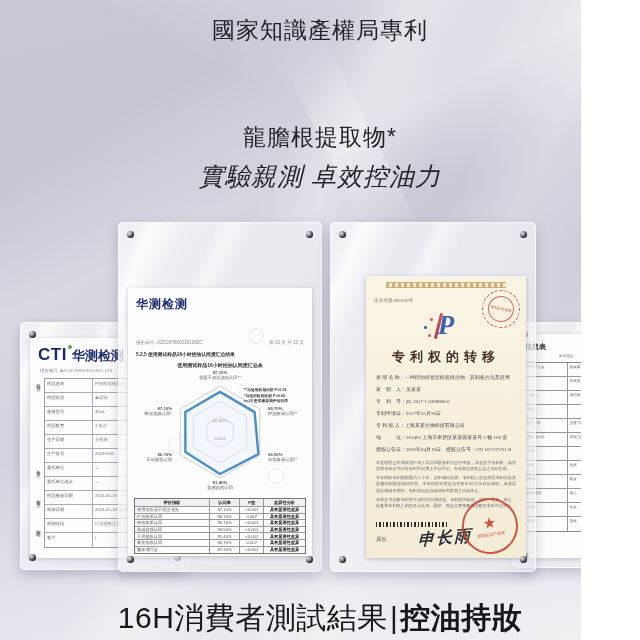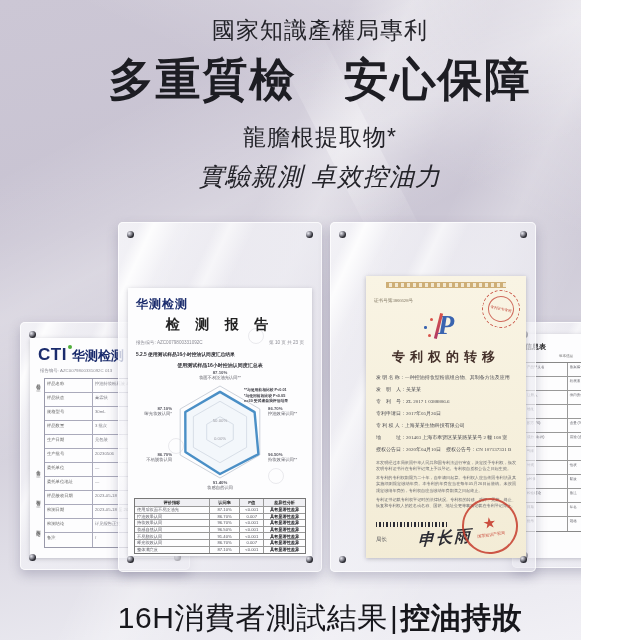--- a/index.html
+++ b/index.html
@@ -141,21 +141,20 @@
   .fg-v { flex:1; }
 </style>
 </head>
 <body>
 
 <div id="stage">
   <div class="bgstreak bs1"></div>
   <div class="bgstreak bs2"></div>
 
   <div class="toptext t-label">國家知識產權局專利</div>
-  <div class="toptext t-head">多重質檢　安心保障</div>
   <div class="toptext t-sub1">龍膽根提取物*</div>
   <div class="toptext t-sub2">實驗親測  卓效控油力</div>
 
   <div class="panel p-cti">
     <span class="screw sc-tl"></span>
     <span class="screw sc-tr"></span>
     <span class="screw sc-bl"></span>
     <span class="screw sc-br"></span>
     <div class="paper cti-paper">
       <div class="cti-logo">
@@ -234,21 +233,20 @@
   <div class="panel p-report">
     <span class="screw sc-tl"></span>
     <span class="screw sc-tr"></span>
     <span class="screw sc-bl"></span>
     <span class="screw sc-br"></span>
     <div class="paper rep-paper">
       <div class="wm" style="left:120px; top:40px"></div>
       <div class="wm" style="left:40px;  top:150px"></div>
       <div class="wm" style="left:140px; top:180px"></div>
       <div class="rep-brand">华测检测</div>
-      <div class="rep-title">检 测 报 告</div>
       <div class="rep-meta">
         <span>报告编号: AZC0079800331092C</span>
         <span>第 10 页 共 23 页</span>
       </div>
       <div class="rep-sec">5.2.5  使用测试样品16小时控油认同度汇总结果</div>
       <div class="rep-ctitle">使用测试样品16小时控油认同度汇总表</div>
 
       <div class="radar-zone">
         <svg width="170" height="104" viewBox="0 0 170 104">
           <polygon fill="none" stroke="#ccd1d9" stroke-width="1" points="85,6 124.8,29 124.8,75 85,98 45.2,75 45.2,29"></polygon>

